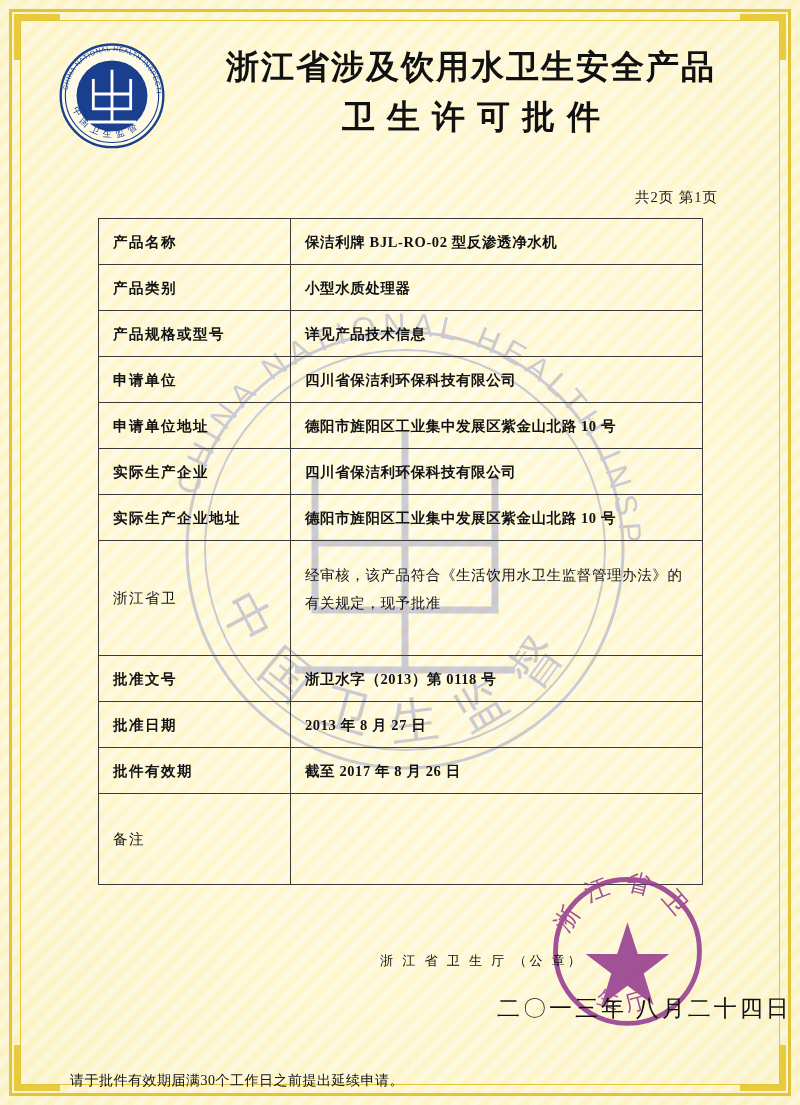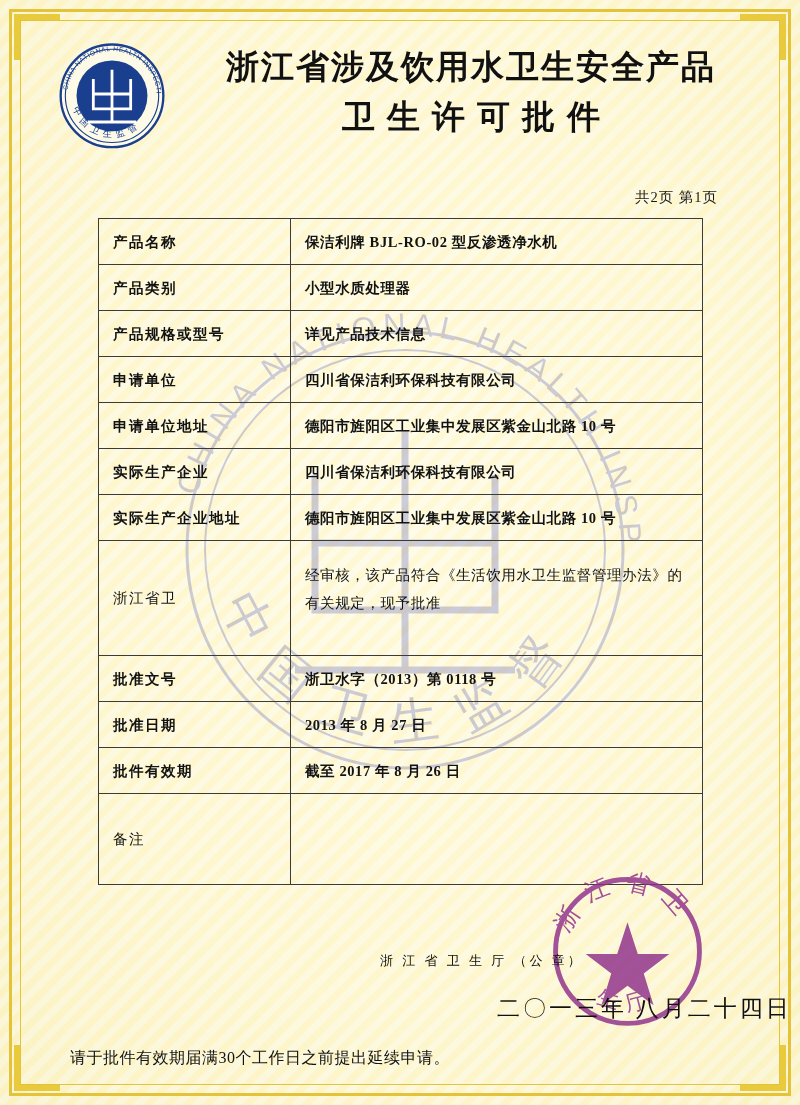--- a/index.html
+++ b/index.html
@@ -173,22 +173,22 @@
     left: 497px;
     top: 993px;
     font-size: 23px;
     letter-spacing: 3px;
     color: #101010;
     white-space: nowrap;
   }
   .footnote {
     position: absolute;
     left: 70px;
-    top: 1048px;
-    font-size: 16px;
+    top: 1072px;
+    font-size: 14px;
     letter-spacing: 0.5px;
     color: #131313;
   }
 </style>
 </head>
 <body>
 
 <div class="page">
 
   <div class="border-outer"></div>

